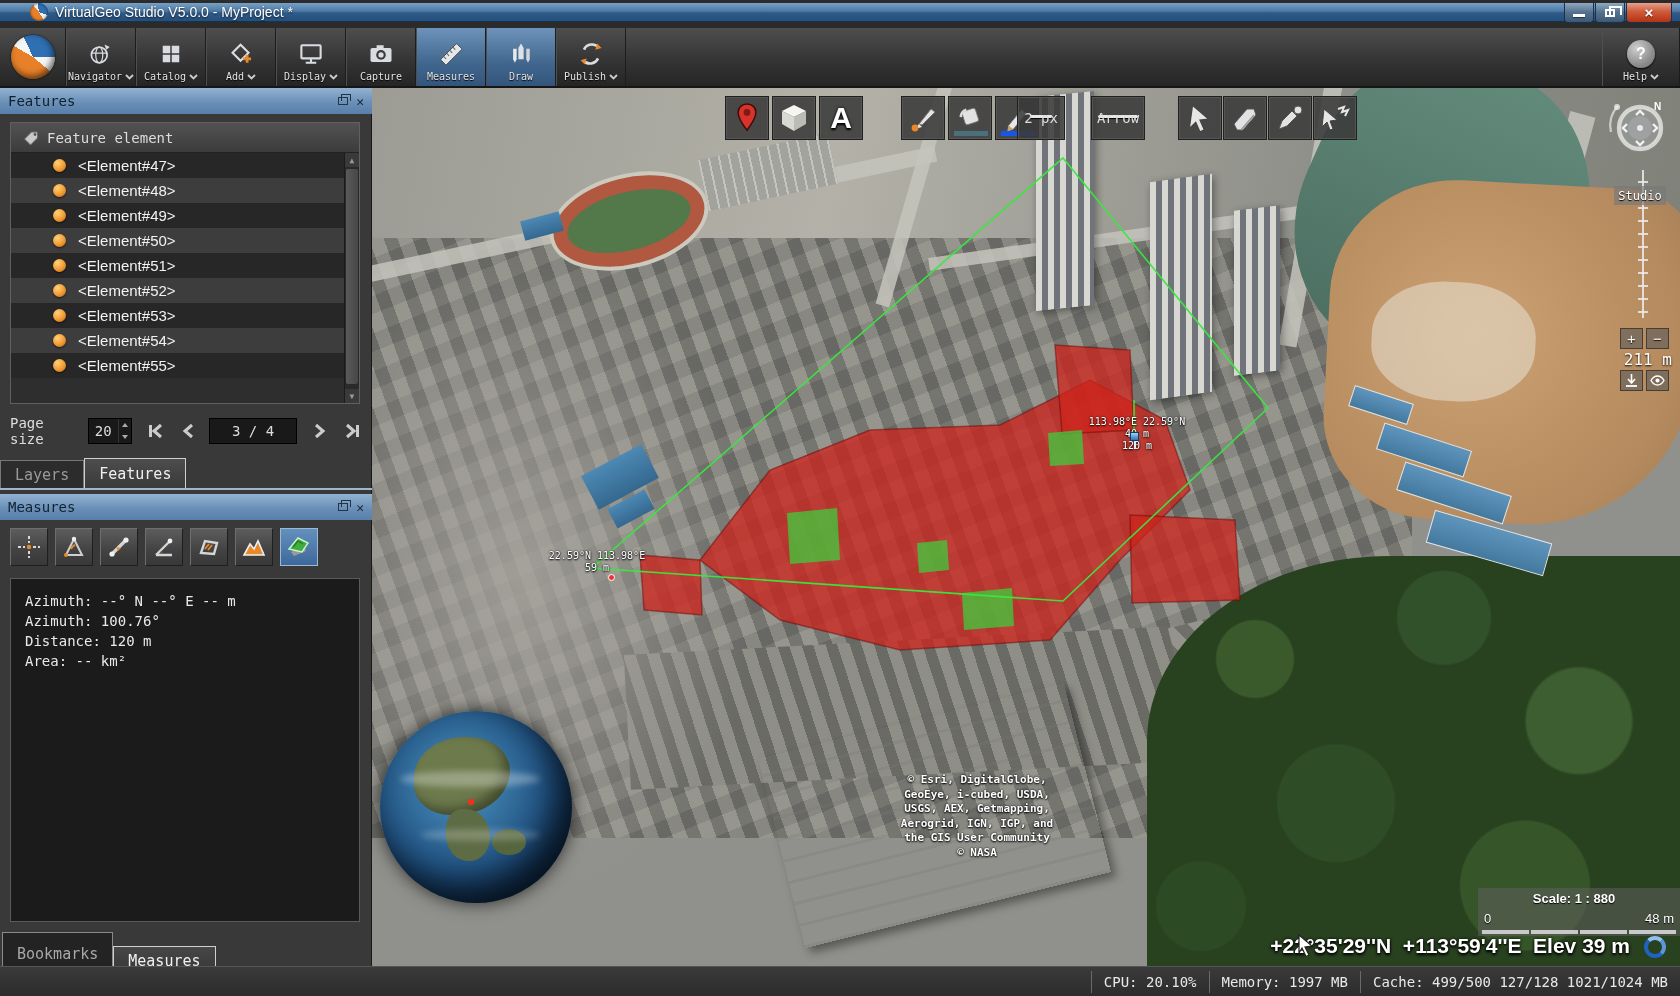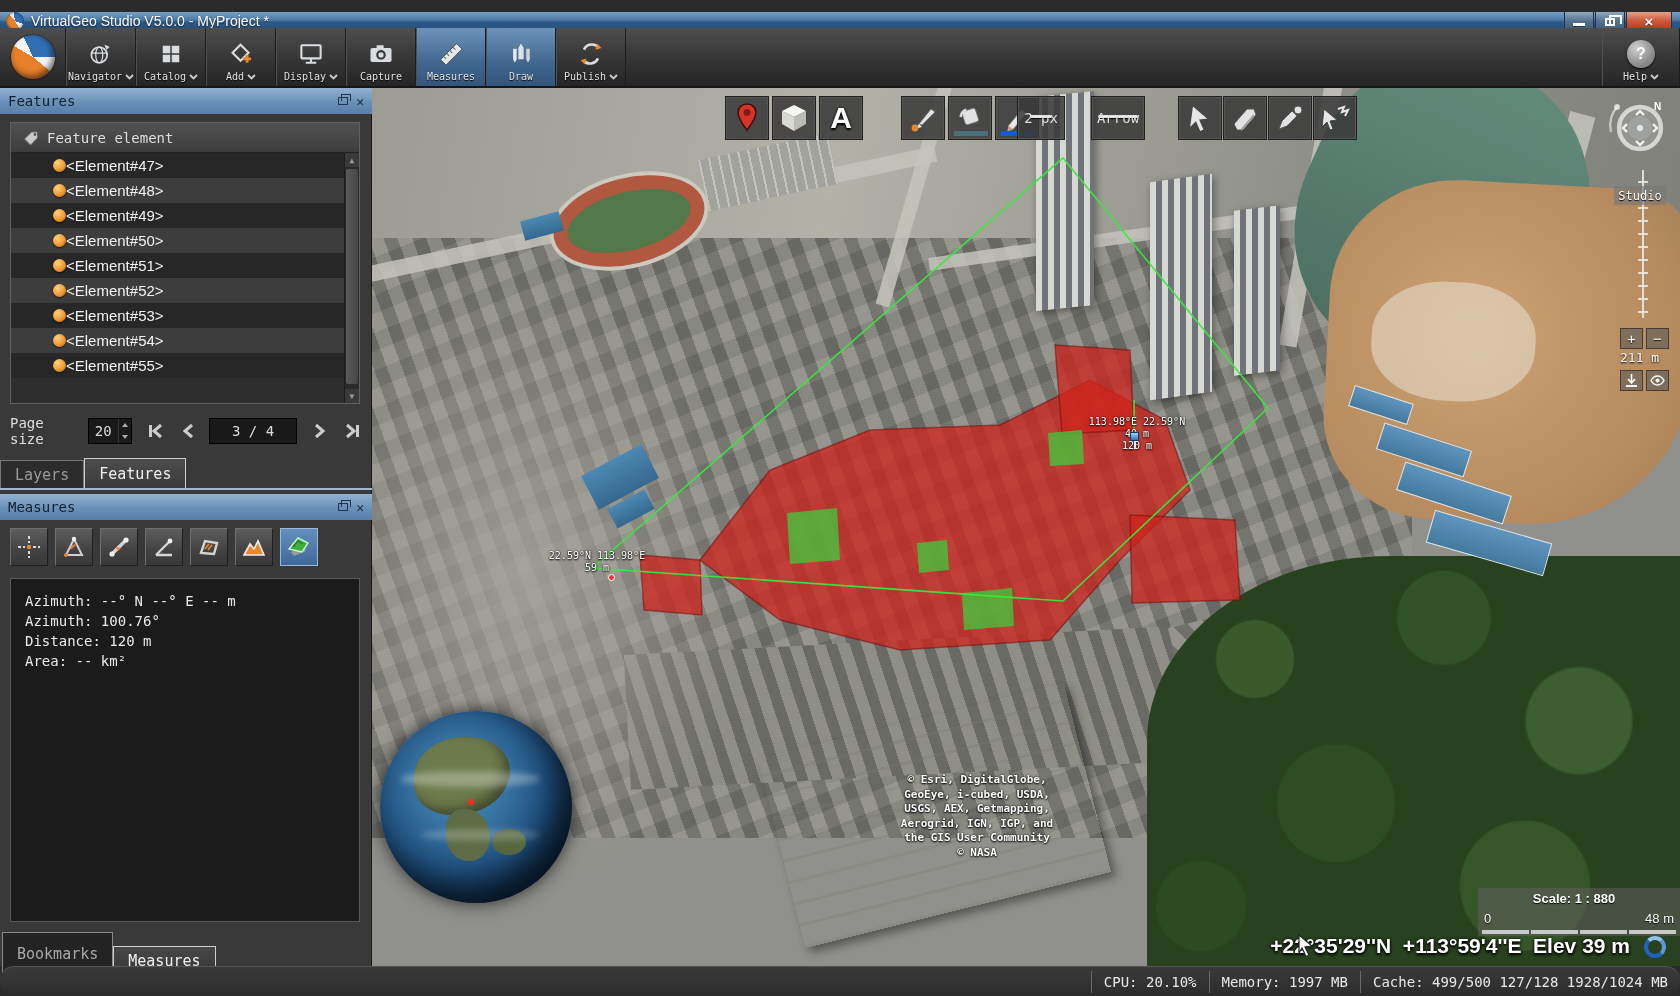--- a/index.html
+++ b/index.html
@@ -1,23 +1,23 @@
 <!DOCTYPE html>
 <html><head>
 <meta charset="utf-8">
 <style>
   * { margin:0; padding:0; box-sizing:border-box; }
   html,body { width:1680px; height:996px; overflow:hidden; background:#2b2b2b;
     font-family:"DejaVu Sans Mono", monospace; }
   .app { position:relative; width:1680px; height:996px; }
 
   
-  .titlebar { position:absolute; left:0; top:12px; width:1680px; height:19px;
+  .titlebar { position:absolute; left:0; top:3px; width:1680px; height:19px;
     background:linear-gradient(#78a0c4 0%, #4c7aa6 45%, #2f5a88 55%, #24507e 100%);
-    border-bottom:1px solid #16324e; display:flex; align-items:center; }
+    border-bottom:1px solid #16324e; display:flex; align-items:center;padding-left:24px; }
   .title-icon { width:18px; height:18px; border-radius:50%; margin:0 7px 0 6px;
     background:conic-gradient(from 210deg, #e8802a 0 110deg, #f2f2f2 110deg 140deg, #2f6fb2 140deg 260deg, #f4f4f4 260deg 300deg, #e8802a 300deg 360deg);
     box-shadow:inset 0 0 3px rgba(0,0,0,.6); }
   .title-text { color:#fff; font-family:"Liberation Sans",sans-serif; font-size:14px;
     text-shadow:0 1px 2px rgba(0,0,0,.7); }
   .win-controls { position:absolute; right:8px; top:0; display:flex; }
   .win-btn { width:30px; height:20px; border:1px solid #16324e; border-top:none;
     border-radius:0 0 4px 4px; background:linear-gradient(#8fa9c0,#53708c 50%,#3c5a77);
     display:flex; align-items:center; justify-content:center; margin-left:1px; }
   .win-btn.close { width:46px; background:linear-gradient(#e2a18d,#cf5b3a 45%,#b43214); }
@@ -52,21 +52,21 @@
   .ph-icons { margin-left:auto; display:flex; align-items:center; gap:8px; }
   .float-ic { width:10px; height:8px; border:1.5px solid #243447; position:relative; }
   .float-ic::before { content:""; position:absolute; left:2px; top:-4px; width:8px; height:6px; border:1.5px solid #243447; border-bottom:none; }
   .close-x { color:#1a2a3a; font-weight:bold; font-size:13px; line-height:1; }
 
   .feat-list { position:absolute; left:10px; top:34px; width:350px; height:282px;
     background:#2e2e2e; border:1px solid #606060; }
   .feat-head { height:30px; background:linear-gradient(#525252,#3c3c3c); color:#ddd; font-size:14px;
     display:flex; align-items:center; gap:8px; padding-left:12px; border-bottom:1px solid #222; }
   .feat-rows { position:absolute; left:0; top:30px; right:15px; bottom:0; }
-  .feat-row { height:25px; display:flex; align-items:center; padding-left:42px;
+  .feat-row { height:25px; display:flex; align-items:center; gap:12px; padding-left:42px;
     background:#272727; color:#f2f2f2; font-family:"Liberation Sans",sans-serif; font-size:15px; }
   .feat-row.alt { background:#3d3d3d; }
   .feat-row.selected { background:linear-gradient(#b5b5b5,#9a9a9a); color:#fdfdfd; text-shadow:0 1px 1px rgba(0,0,0,.45); }
   .feat-row.selected .bullet { opacity:.65; }
   .bullet { width:13px; height:13px; border-radius:50%;
     background:radial-gradient(circle at 35% 30%, #ffd27a, #f09a33 55%, #b55d12); box-shadow:0 1px 2px rgba(0,0,0,.6); }
   .vscroll { position:absolute; right:0; top:30px; bottom:0; width:15px; background:#2a2a2a; border-left:1px solid #1c1c1c; }
   .vs-btn { position:absolute; left:0; width:14px; height:14px; background:#3a3a3a; color:#999; font-size:8px;
     display:flex; align-items:center; justify-content:center; }
   .vs-thumb { position:absolute; left:1px; top:16px; width:12px; height:215px; background:linear-gradient(90deg,#5a5a5a,#474747); border-radius:2px; }
@@ -165,21 +165,21 @@
     text-shadow:0 0 3px #000, 0 2px 2px #000; position:static; }
 
   .compass { left:1234px; top:10px; width:64px; height:64px; }
   .zoom-slider { left:1264px; top:82px; width:14px; height:148px;
     background-image:linear-gradient(rgba(235,235,235,.85),rgba(235,235,235,.85)), repeating-linear-gradient(to bottom, transparent 0 11px, rgba(235,235,235,.85) 11px 13px);
     background-size:2px 100%, 10px 100%; background-position:center, center; background-repeat:no-repeat; }
   .street-box { left:1242px; top:98px; width:52px; height:19px; background:rgba(120,120,120,.65);
     color:#fff; font-size:12px; display:flex; align-items:center; justify-content:center; text-shadow:0 1px 1px #000; position:absolute; }
   .navsq { width:23px; height:21px; background:rgba(90,90,90,.6); border:1px solid rgba(30,30,30,.6); color:#fff;
     display:flex; align-items:center; justify-content:center; font-size:15px; font-family:"Liberation Sans",sans-serif; text-shadow:0 1px 1px #000; }
-  .alt-label { left:1248px; top:262px; width:52px; text-align:left; color:#fff; font-size:13px; text-shadow:0 1px 2px #000; }
+  .alt-label { left:1248px; top:262px; width:52px; text-align:right; color:#fff; font-size:16px; text-shadow:0 1px 2px #000; }
 
   .scalebox { left:1106px; top:800px; width:202px; height:48px; background:rgba(95,95,95,.55); color:#fff;
     font-family:"Liberation Sans",sans-serif; }
   .scale-title { position:absolute; left:0; right:10px; top:3px; text-align:center; font-size:13px; font-weight:bold; text-shadow:0 1px 1px #000; }
   .scale-min { position:absolute; left:6px; bottom:10px; font-size:13px; text-shadow:0 1px 1px #000; }
   .scale-max { position:absolute; right:6px; bottom:10px; font-size:13px; text-shadow:0 1px 1px #000; }
   .scale-bar { position:absolute; left:4px; right:4px; bottom:2px; height:4px; display:flex; gap:2px; }
   .scale-bar div { position:static; flex:1; background:#c9c9c9; }
 
   .coordbar { left:0; right:0; top:846px; height:32px; text-align:right; padding-right:50px;
@@ -196,21 +196,21 @@
   .globe-inset .land1 { left:34px; top:26px; width:96px; height:78px; background:#6d7a4c; border-radius:55% 45% 60% 40%;
     box-shadow:inset -6px -6px 12px rgba(0,0,0,.4); }
   .globe-inset .land2 { left:66px; top:98px; width:44px; height:52px; background:#5d6c44; border-radius:40% 60% 50% 55%; }
   .globe-inset .land3 { left:112px; top:118px; width:34px; height:26px; background:#55663f; border-radius:50%; }
   .globe-inset .cloud { left:20px; top:60px; width:140px; height:16px; background:rgba(255,255,255,.30); border-radius:50%; filter:blur(3px); }
   .globe-inset .cloud2 { left:40px; top:118px; width:120px; height:12px; background:rgba(255,255,255,.22); border-radius:50%; filter:blur(3px); }
   .globe-inset .marker { left:88px; top:88px; width:6px; height:6px; border-radius:50%; background:#ff2a1e; }
 
   
   .statusbar { position:absolute; left:0; top:966px; width:1680px; height:30px; background:linear-gradient(#3a3a3a,#2c2c2c);
-    border-top:1px solid #555; display:flex; align-items:center; justify-content:flex-end; color:#e8e8e8; font-size:14px;border-radius:14px; }
+    border-top:1px solid #555; display:flex; align-items:center; justify-content:flex-end; color:#e8e8e8; font-size:14px; }
   .sb-item { padding:0 12px; height:22px; display:flex; align-items:center; border-left:1px solid #6a6a6a; white-space:pre; }
 </style>
 </head>
 <body>
 
 <div class="app">
 
   <div class="titlebar">
     <div class="title-icon"></div>
     <div class="title-text">VirtualGeo Studio V5.0.0 - MyProject *</div>
@@ -740,16 +740,16 @@
     <div class="coordbar">+22°35'29''N  +113°59'4''E  Elev 39 m</div>
     <div class="spinner"></div>
     <svg style="left:925px;top:846px" width="17" height="22">
         <path d="M2 1l13 11-7 1 4 8-3 1.5L5 14l-3 5z" fill="#fff" stroke="#222" stroke-width="1.2"></path>
       </svg>
   </div>
 
   <div class="statusbar">
     <div class="sb-item">CPU: 20.10%</div>
     <div class="sb-item">Memory: 1997 MB</div>
-    <div class="sb-item">Cache: 499/500 127/128 1928/1024 MB</div>
+    <div class="sb-item">Cache: 499/500 127/128 1021/1024 MB</div>
   </div>
 
 </div>
 
 </body></html>

